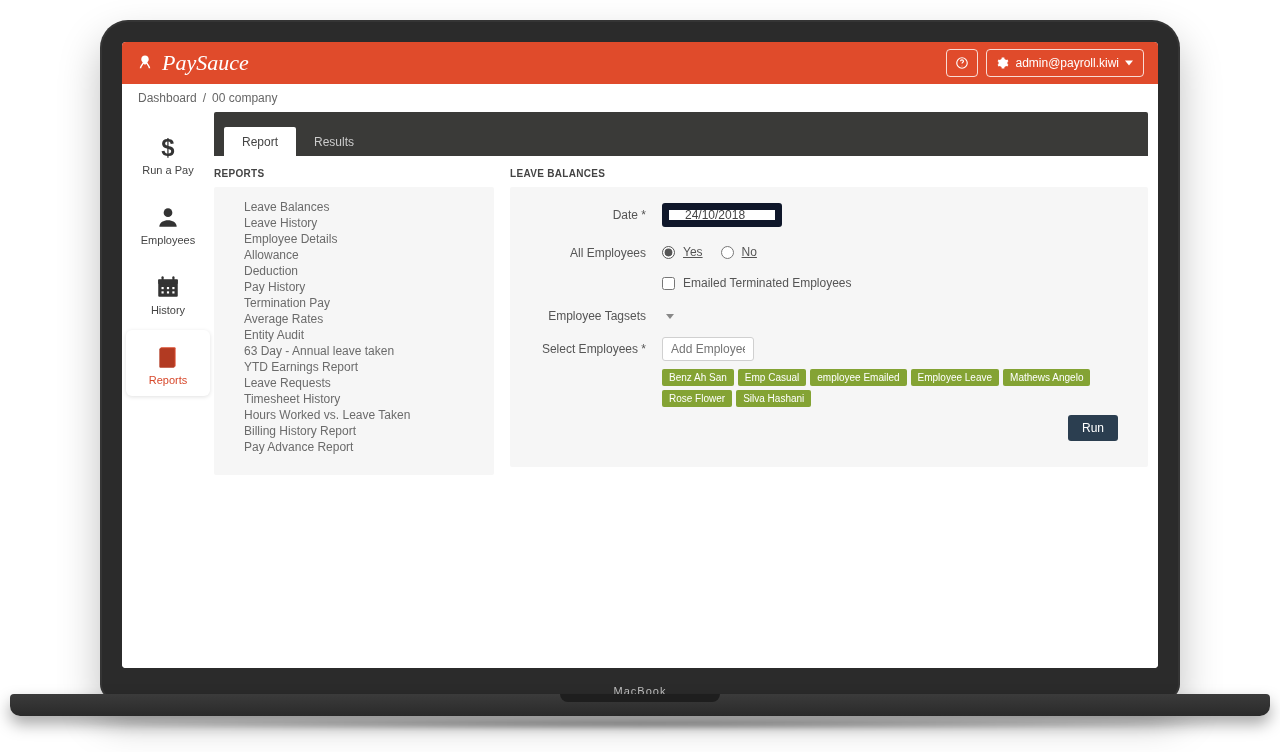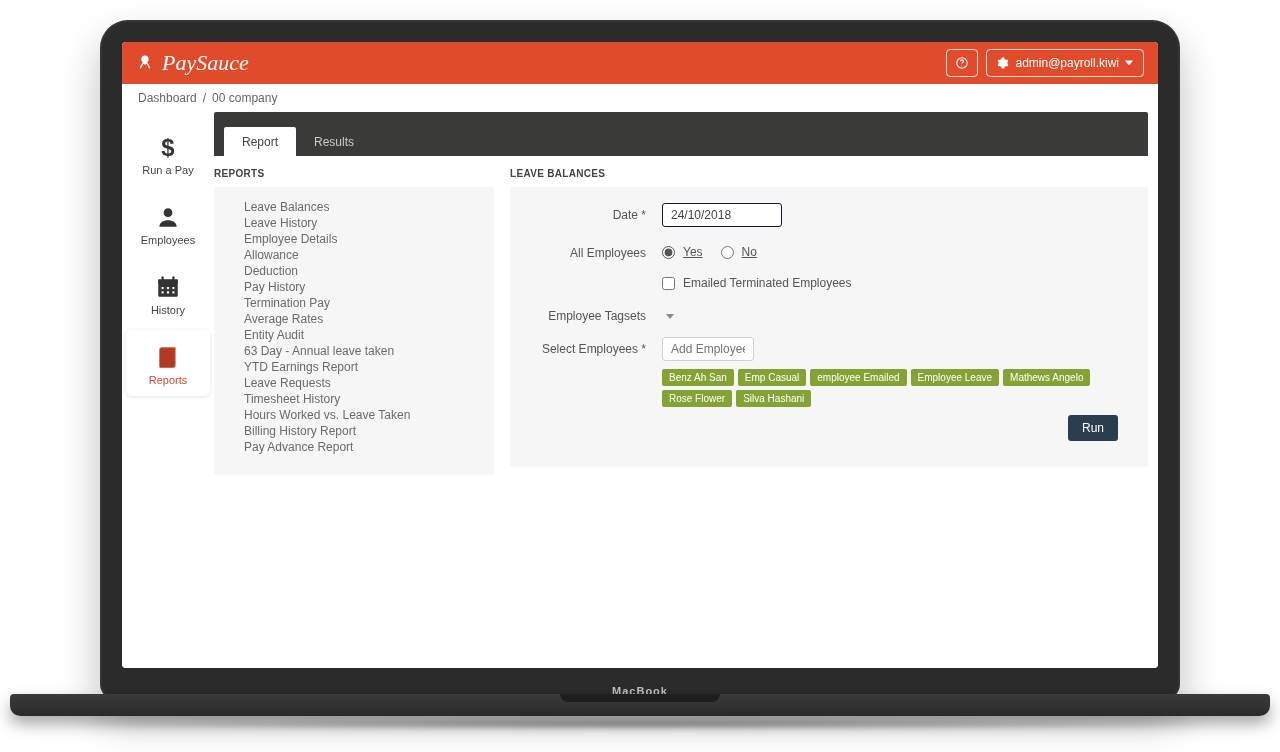--- a/index.html
+++ b/index.html
@@ -61,21 +61,20 @@
     background: radial-gradient(ellipse at center, rgba(0,0,0,.35), rgba(0,0,0,0) 70%);
     filter: blur(2px);
   }
   .brand-mac {
     position:absolute;
     bottom:3px; left:0; right:0;
     text-align:center;
     font-size:11px;
     color:#bfbfbf;
     letter-spacing:1px;
-    font-weight:bold;
   }
 
   
   .topbar {
     height: 42px;
     background: #e04b2b;
     color:#fff;
     display:flex;
     align-items:center;
     padding:0 14px;
@@ -219,23 +218,23 @@
     width:140px;
     text-align:right;
     font-size:12px;
     color:#555;
     padding-top:5px;
     padding-right:16px;
   }
   .form-ctrl { flex:1; }
   .text-input {
     height:24px;
-    border:1px solid #0f172a;
+    border:7px solid #0f172a;
     border-radius:3px;
-    padding:0 8px;
+    padding:0 16px;
     font-size:12px;
     width:120px;
     color:#444;
   }
   .radio-row { display:flex; gap:18px; align-items:center; padding-top:4px; }
   .radio-opt { display:flex; align-items:center; gap:8px; font-size:12px; color:#555; cursor:pointer;text-decoration:underline; }
   .radio-opt input { accent-color:#555; }
   .check-row { display:flex; align-items:center; gap:8px; font-size:12px; color:#555; padding-top:2px; cursor:pointer; }
   .dropdown-caret {
     display:inline-block;

